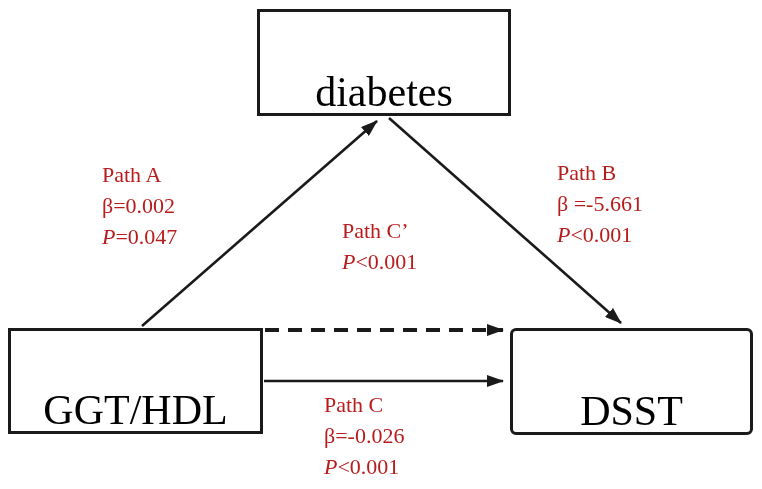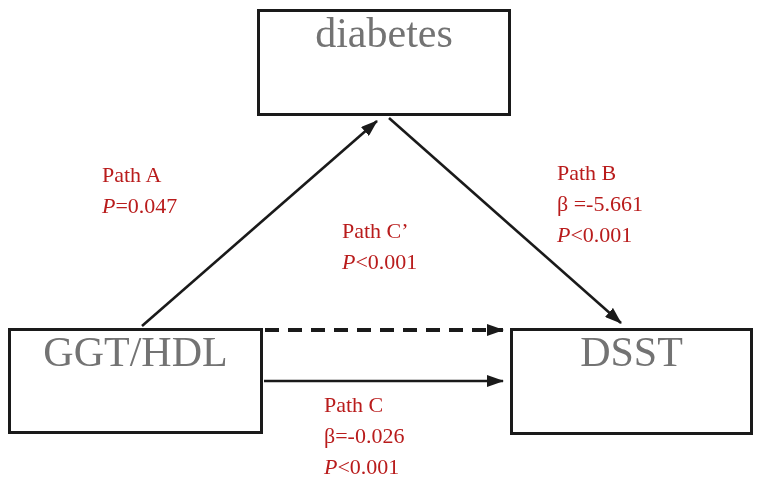--- a/index.html
+++ b/index.html
@@ -22,29 +22,29 @@
     top: 0;
     width: 762px;
     height: 489px;
   }
   .node {
     position: absolute;
     box-sizing: border-box;
     border: 3px solid #1a1a1a;
     background: #ffffff;
     display: flex;
-    align-items: flex-start;
+    align-items: flex-end;
     justify-content: center;
     font-size: 42px;
     line-height: 1;
-    color: #737373;
+    color: #000000;
   }
   .node-mediator { left: 257px; top: 9px;   width: 254px; height: 107px; }
   .node-exposure { left: 8px;   top: 328px; width: 255px; height: 106px; }
-  .node-outcome  { left: 510px; top: 328px; width: 243px; height: 107px; }
+  .node-outcome  { left: 510px; top: 328px; width: 243px; height: 107px; border-radius: 6px; }
 
   .path-label {
     position: absolute;
     font-size: 22px;
     line-height: 31px;
     white-space: nowrap;
     color: #b91c1c;
   }
   .path-label .p-stat::first-letter {
     font-style: italic;
@@ -78,20 +78,21 @@
   <div class="node node-exposure">
     <span>GGT/HDL</span>
   </div>
 
   <div class="node node-outcome">
     <span>DSST</span>
   </div>
 
   <div class="path-label label-a">
     <div>Path A</div>
+    <div>β=0.002</div>
     <div class="p-stat">P=0.047</div>
   </div>
 
   <div class="path-label label-b">
     <div>Path B</div>
     <div>β =-5.661</div>
     <div class="p-stat">P&lt;0.001</div>
   </div>
 
   <div class="path-label label-cprime">

